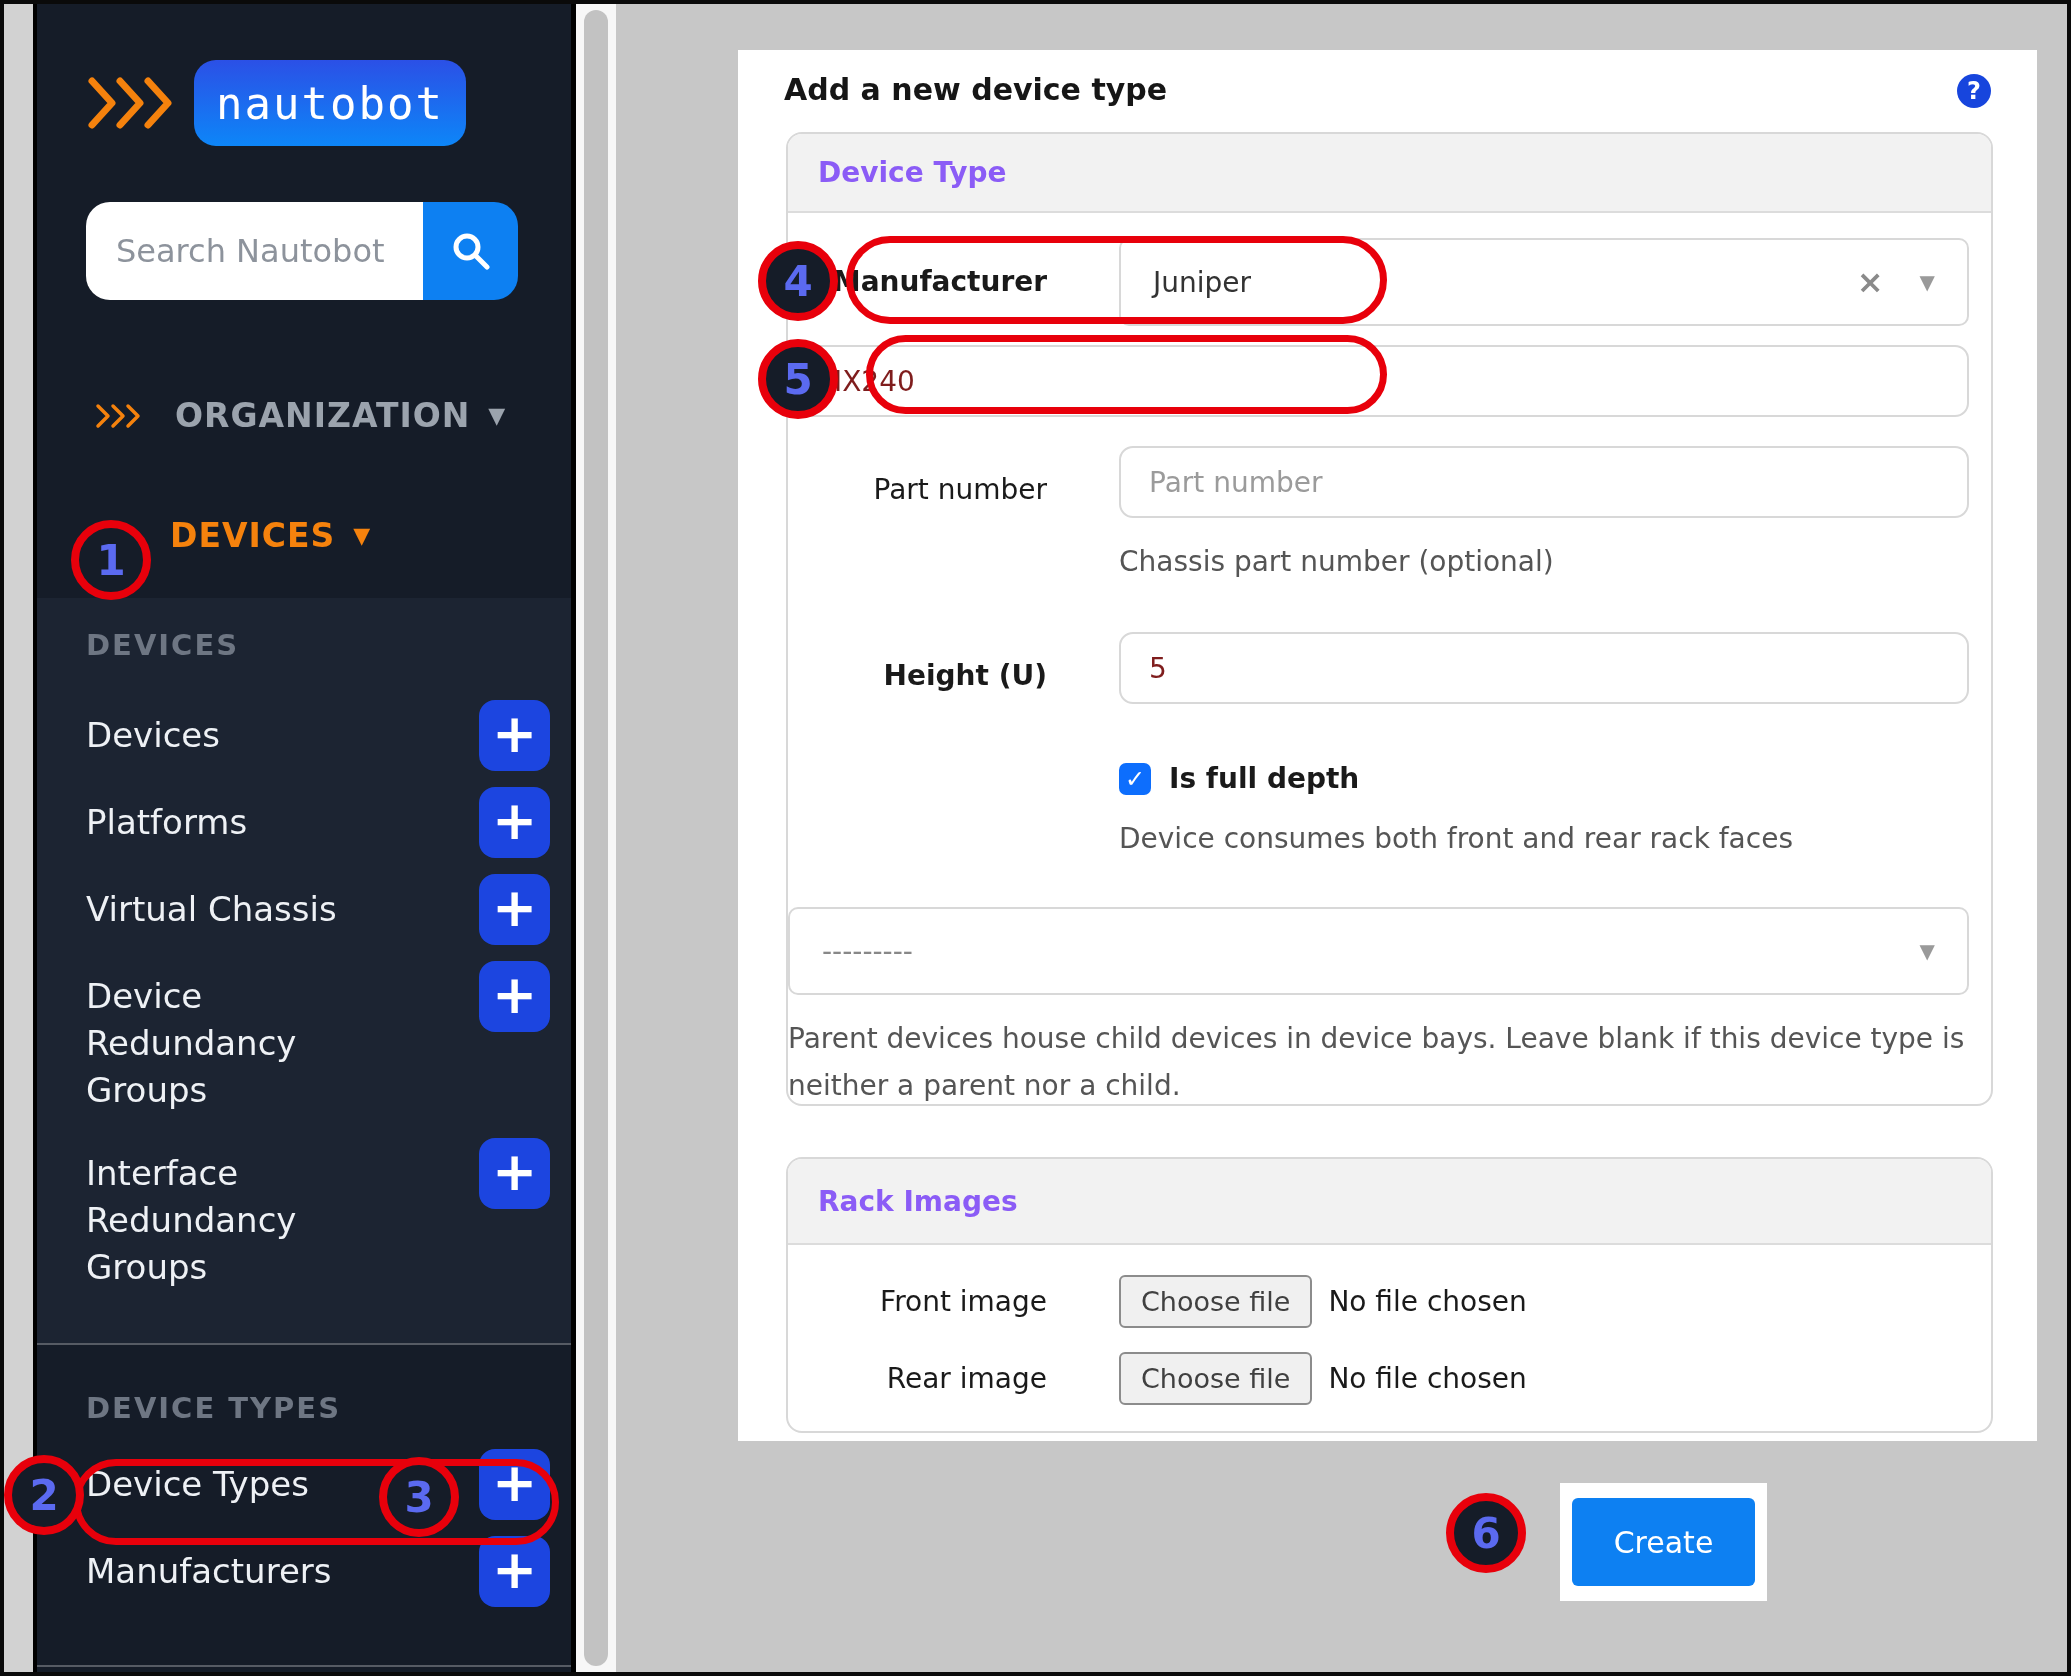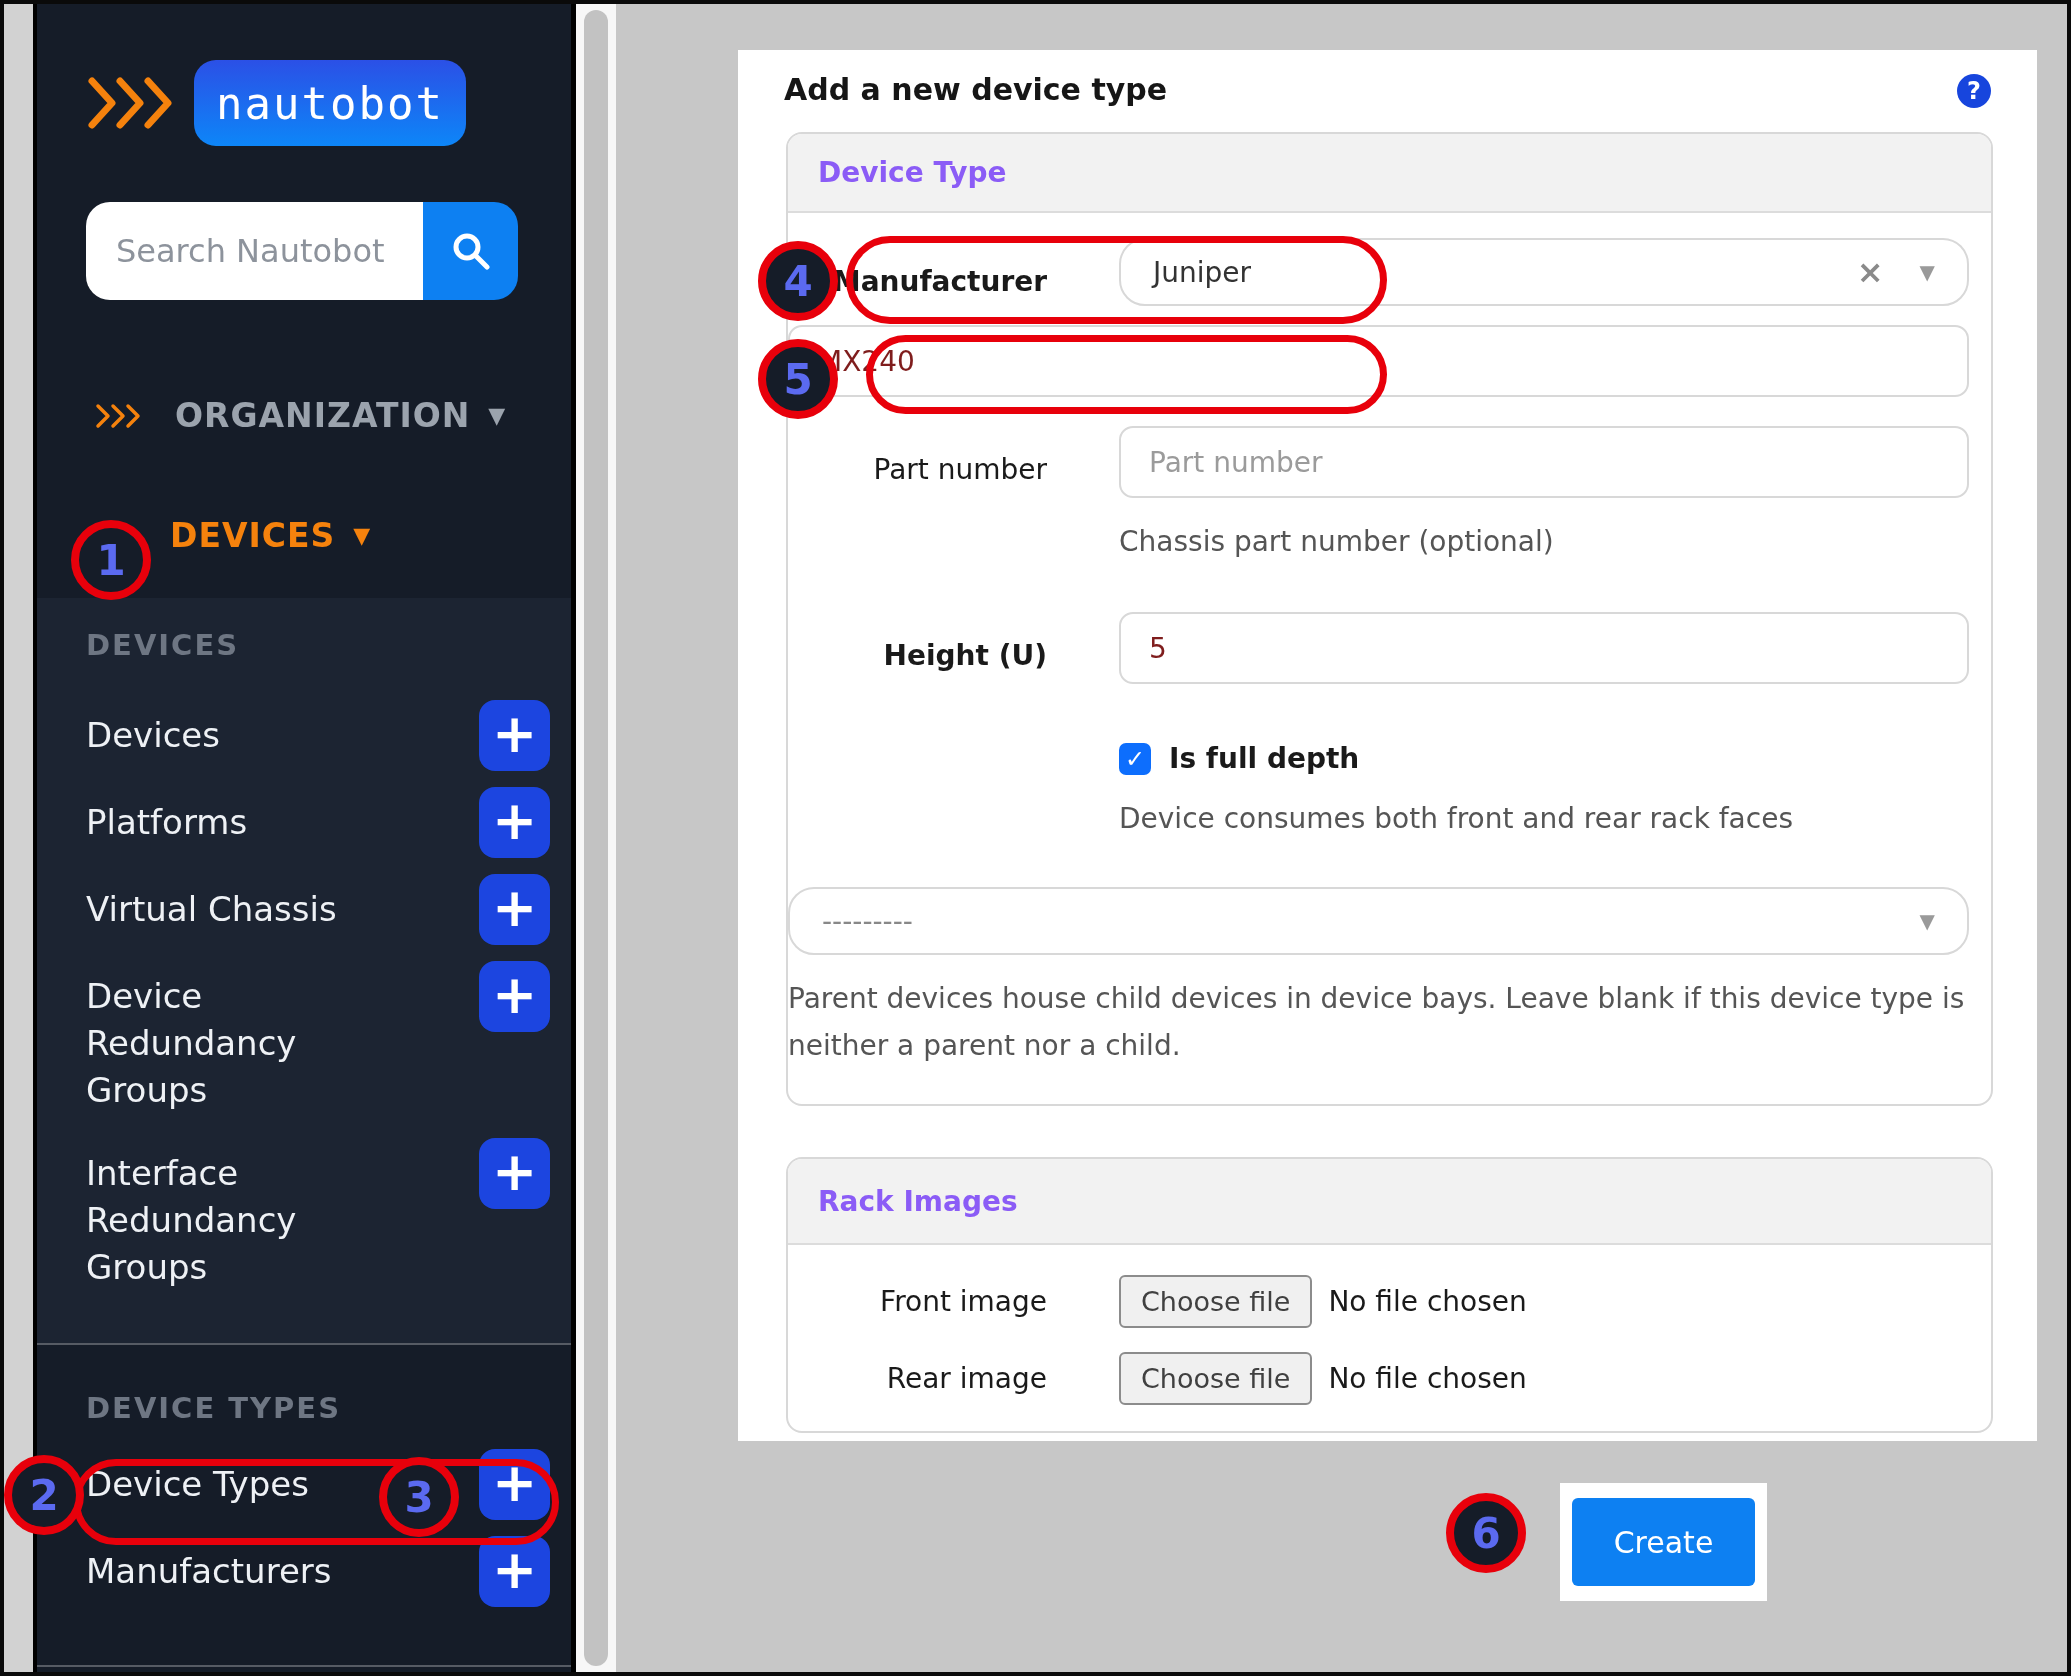--- a/index.html
+++ b/index.html
@@ -96,21 +96,21 @@
   .mt-manu { margin-top:25px; }  .mt-model { margin-top:19px; }
   .mt-part { margin-top:29px; }  .mt-height { margin-top:47px; }
   .mt-check { margin-top:58px; } .mt-parent { margin-top:45px; }
 
   .text-input {
     width:100%; height:72px; border:2px solid #d8d8d8; border-radius:14px;
     font-family:inherit; font-size:28px; color:#7f1d1d; padding:0 28px; outline:none; background:#fff;
   }
   .text-input::placeholder { color:#9b9b9b; }
   .select-box {
-    width:100%; height:68px; border:2px solid #d8d8d8; border-radius:26px;
+    width:100%; height:88px; border:2px solid #d8d8d8; border-radius:10px;
     display:flex; align-items:center; padding:0 32px; font-size:28px; color:#333; cursor:pointer; background:#fff;
   }
   .select-box .sel-right { margin-left:auto; display:flex; align-items:center; }
   .clear-x { color:#8a8a8a; font-size:32px; font-weight:bold; cursor:pointer; }
   .sel-caret { color:#9a9a9a; font-size:20px; margin-left:36px; }
   .select-box.empty { color:#888; }
   .fhelp { font-size:28px; color:#555; margin-top:20px; line-height:47px; }
   .cb-row { display:flex; align-items:center; }
   .checkbox {
     width:32px; height:32px; border-radius:7px; background:#0d6efd; cursor:pointer;

